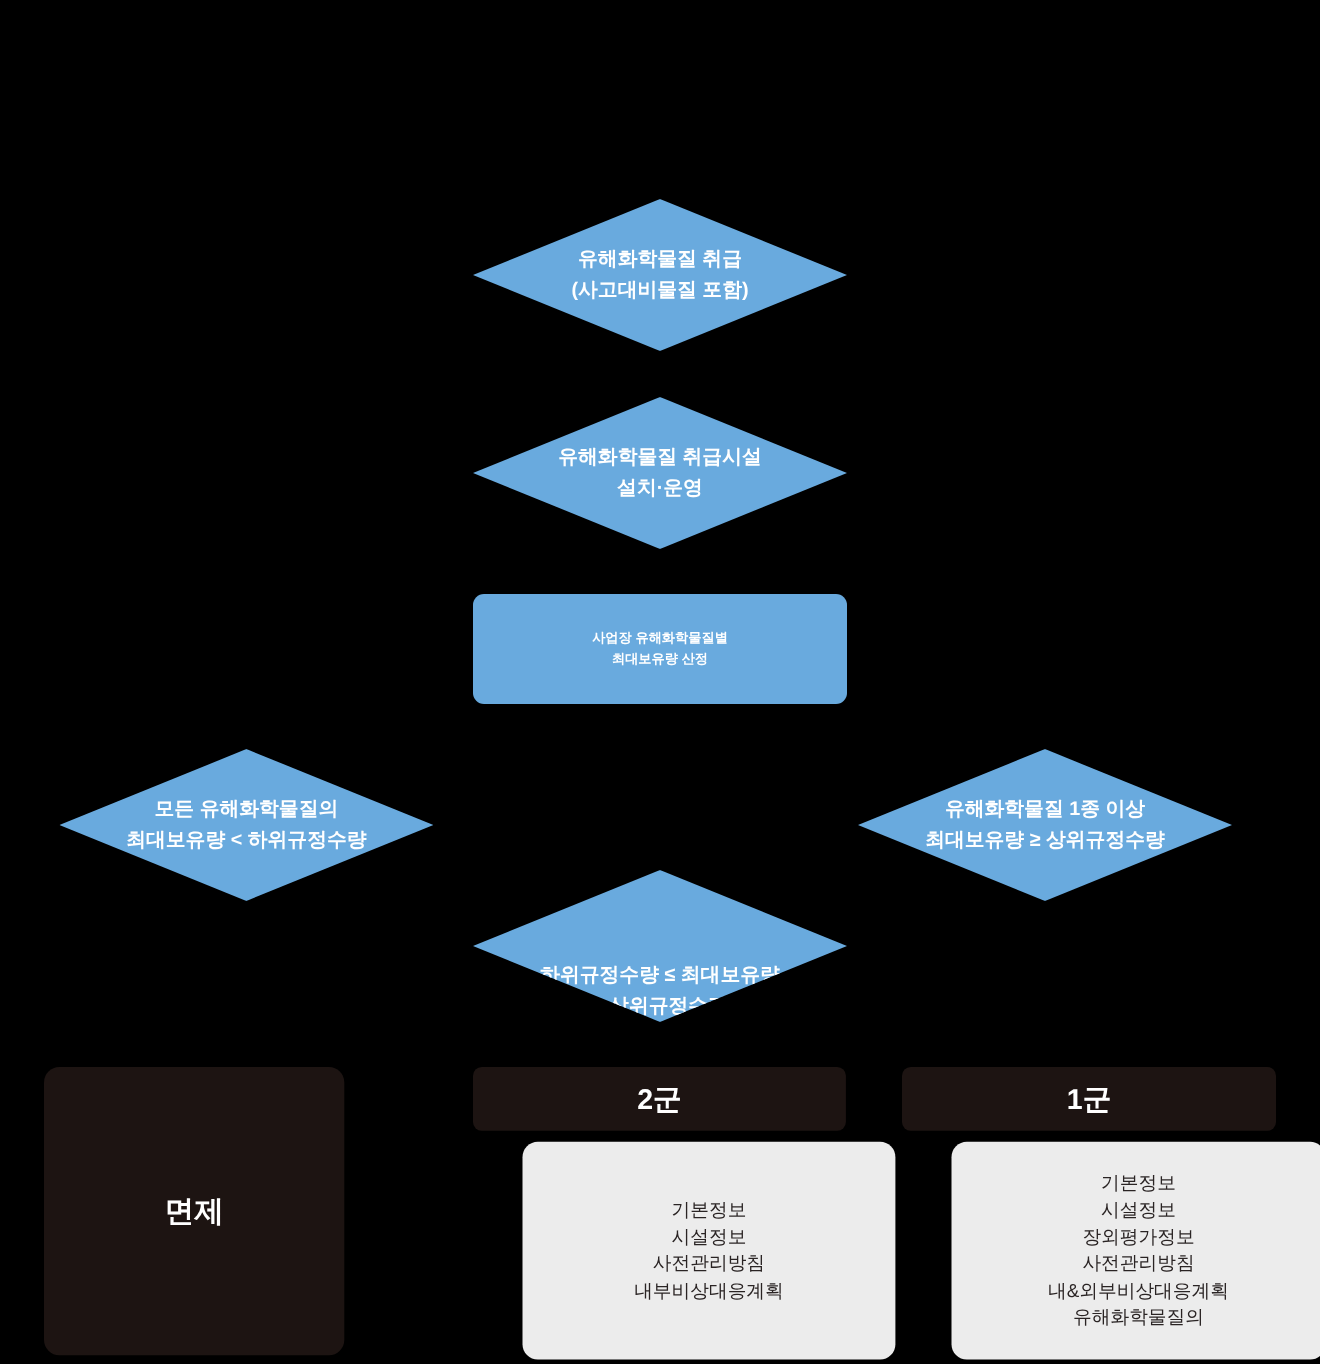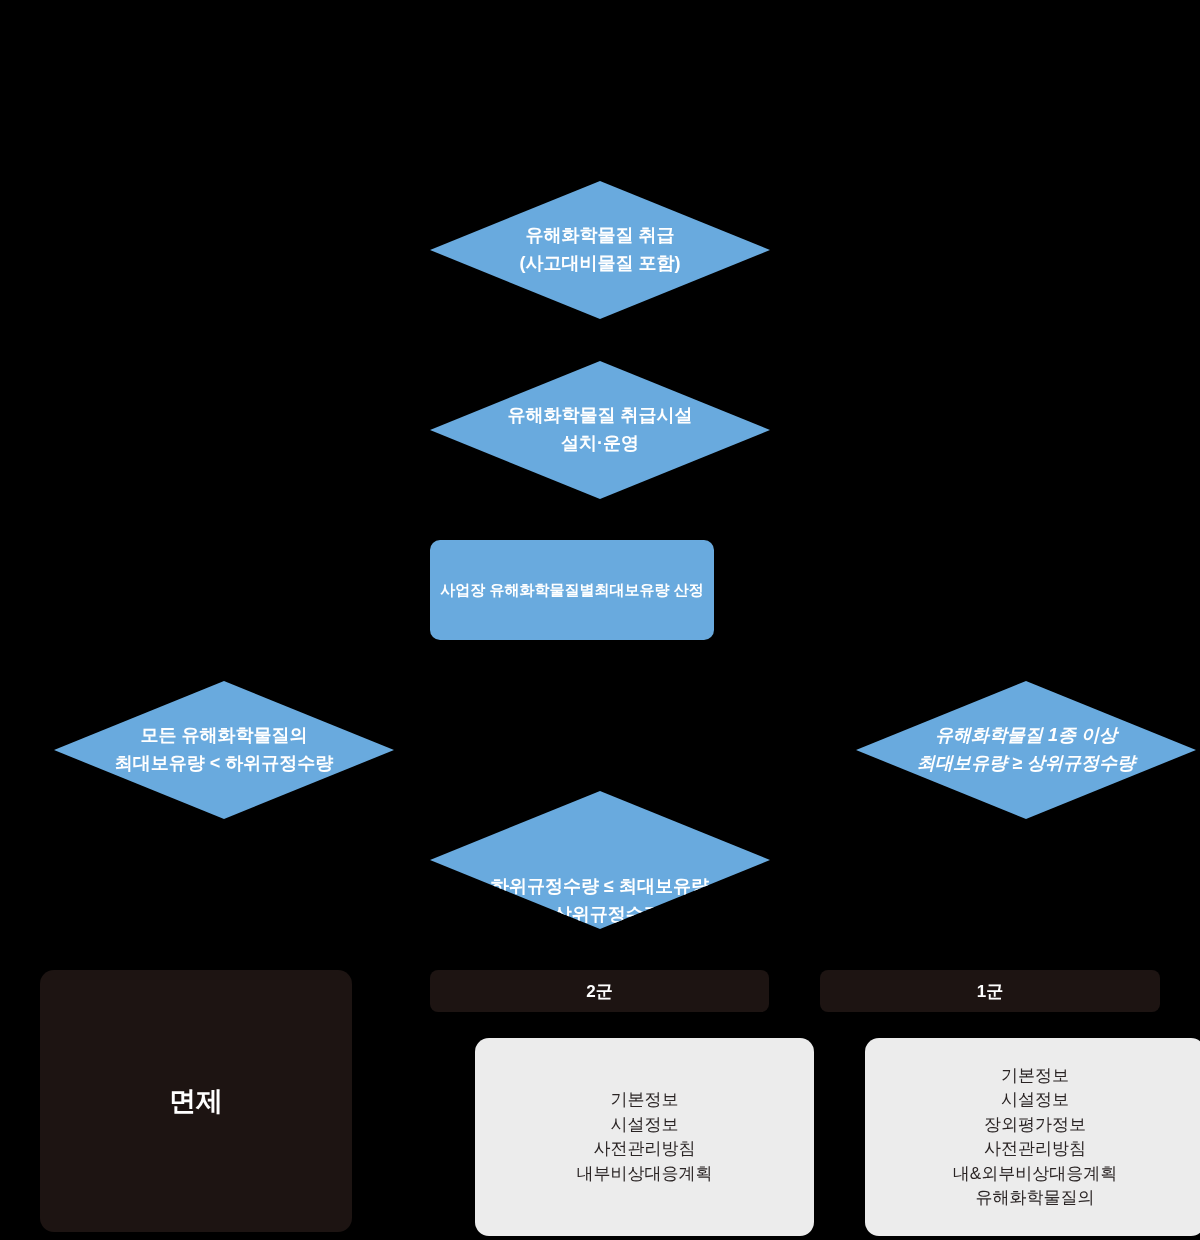--- a/index.html
+++ b/index.html
@@ -32,78 +32,78 @@
     justify-content:center;
     text-align:center;
     color:var(--white-text);
     font-weight:bold;
     font-size:18px;
     line-height:1.55;
   }
   .process-rect{
     position:absolute;
     left:430px; top:540px;
-    width:284px; height:100px;
+    width:340px; height:100px;
     background:var(--node-blue);
     border-radius:10px;
     display:flex;
-    flex-direction:row;
+    flex-direction:column;
     align-items:center;
     justify-content:center;
     text-align:center;
     color:var(--white-text);
     font-weight:bold;
-    font-size:15px;
+    font-size:12px;
     line-height:1.55;
   }
   .exempt-box{
     position:absolute;
     left:40px; top:970px;
-    width:312px; height:262px;
+    width:273px; height:262px;
     background:var(--dark-box);
     border-radius:14px;
     display:flex;
     align-items:center;
     justify-content:center;
     color:var(--white-text);
     font-weight:bold;
     font-size:27px;
   }
   .group-header{
     position:absolute;
-    height:42px;
+    height:58px;
     background:var(--dark-box);
     border-radius:8px;
     display:flex;
     align-items:center;
     justify-content:center;
     color:var(--white-text);
     font-weight:bold;
-    font-size:17px;
+    font-size:26px;
   }
   .group-body{
     position:absolute;
     height:198px;
     background:var(--light-box);
     border-radius:14px;
     display:flex;
     flex-direction:column;
     align-items:center;
     justify-content:center;
     text-align:center;
     color:var(--light-box-text);
     font-size:17px;
     line-height:24.5px;
     margin-left:45px;
   }
   .pos-d1{left:430px;top:1px;}
   .pos-d2{left:430px;top:181px;}
   .pos-d3{left:430px;top:361px;}
   .pos-dleft{left:54px;top:681px;}
-  .pos-dright{left:856px;top:681px;font-style:italic;}
+  .pos-dright{left:780px;top:681px;}
   .pos-dcenter{left:430px;top:791px;justify-content:flex-end;}
   .pos-hdr2{left:430px;top:970px;width:339px;}
   .pos-box2{left:430px;top:1038px;width:339px;}
   .pos-hdr1{left:820px;top:970px;width:340px;}
   .pos-box1{left:820px;top:1038px;width:340px;}
 </style>
 </head>
 <body>
 
 <div class="canvas">

